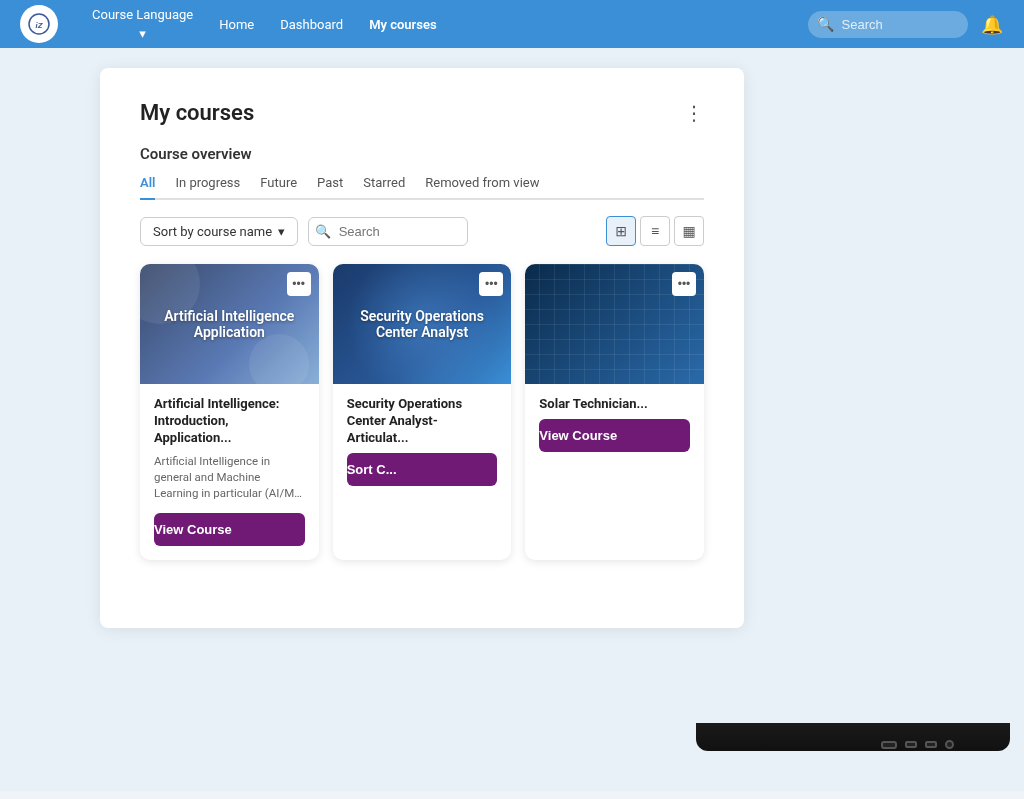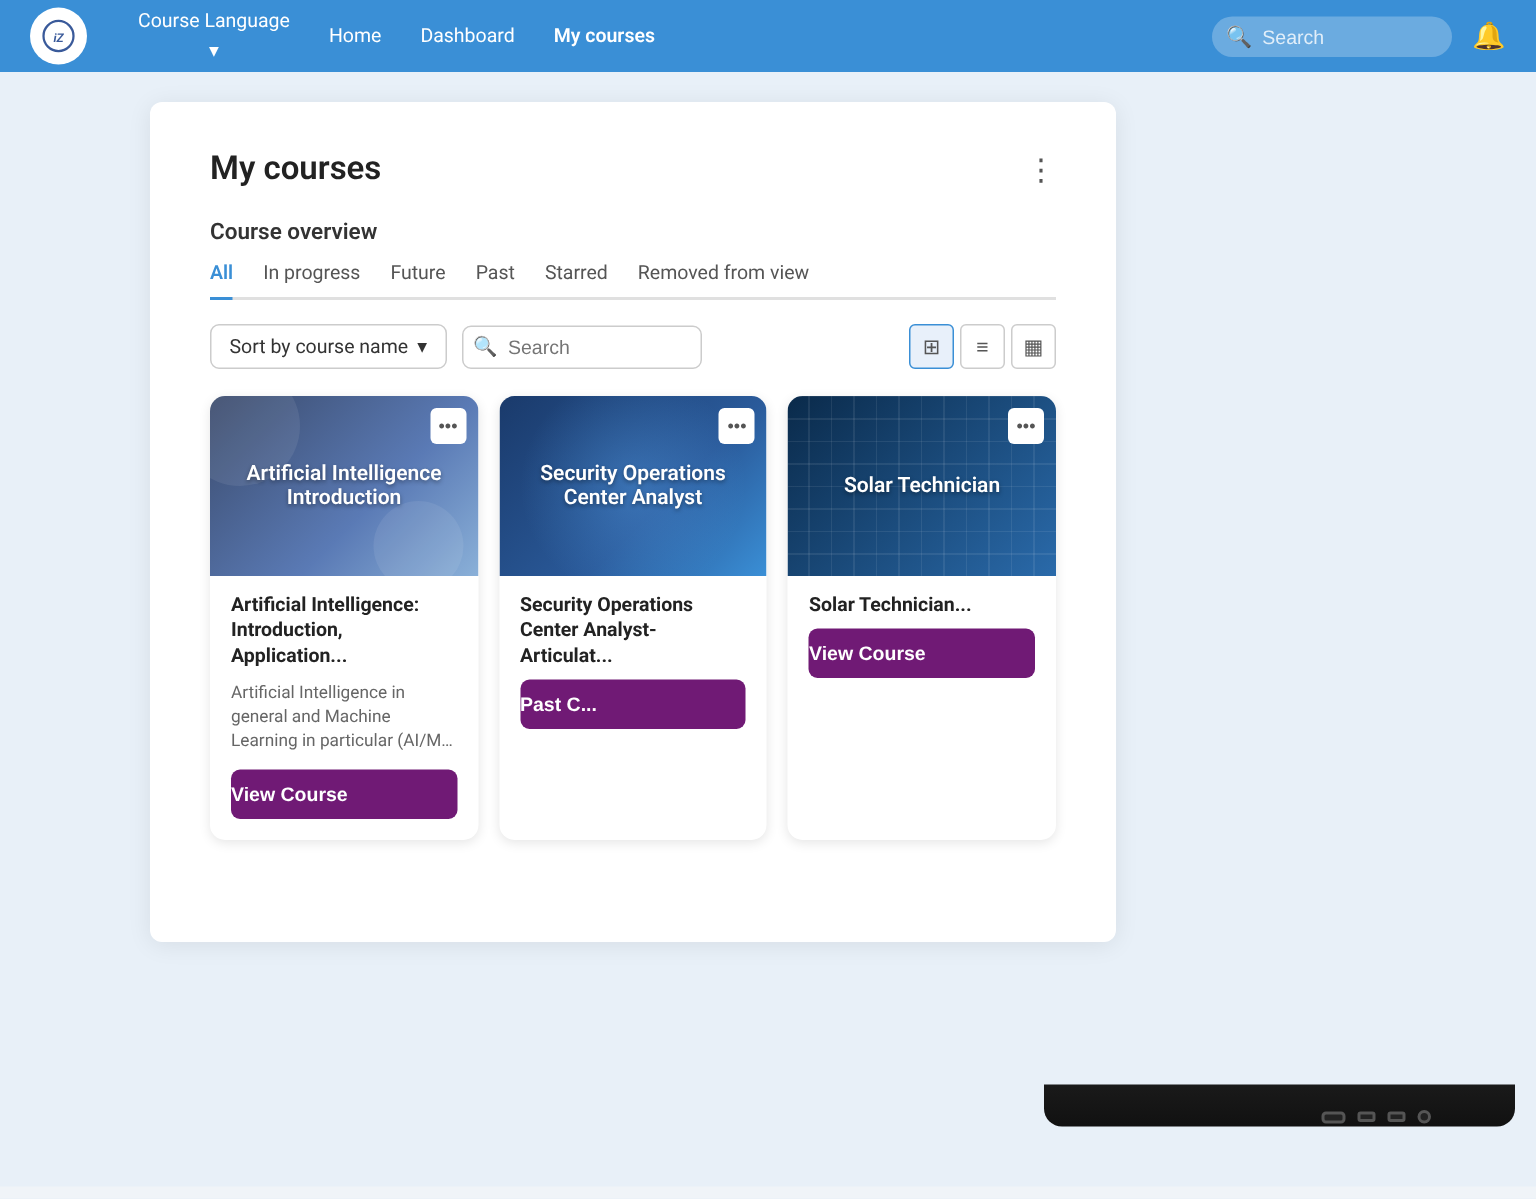--- a/index.html
+++ b/index.html
@@ -493,46 +493,45 @@
 
     <div class="courses-grid">
 
       <div class="course-card">
         <div class="card-image card-image-ai">
           <div class="ai-circles">
             <div class="ai-circle" style="width:80px;height:80px;top:-20px;left:-20px;"></div>
             <div class="ai-circle" style="width:60px;height:60px;bottom:-10px;right:10px;"></div>
           </div>
           <button class="card-menu-btn">•••</button>
-          <span class="card-title-overlay">Artificial Intelligence Introduction</span>
+          <span class="card-title-overlay">Artificial Intelligence Application</span>
         </div>
         <div class="card-body">
           <div class="card-course-title">Artificial Intelligence: Introduction, Application...</div>
           <div class="card-description">Artificial Intelligence in general and Machine Learning in particular (AI/ML) have ushere...</div>
           <button class="view-course-btn">View Course</button>
         </div>
       </div>
 
       <div class="course-card">
         <div class="card-image card-image-soc">
           <div class="soc-pattern"></div>
           <button class="card-menu-btn">•••</button>
           <span class="card-title-overlay">Security Operations Center Analyst</span>
         </div>
         <div class="card-body">
           <div class="card-course-title">Security Operations Center Analyst-Articulat...</div>
-          <button class="view-course-btn">Past C...</button>
+          <button class="view-course-btn">Sort C...</button>
         </div>
       </div>
 
       <div class="course-card">
         <div class="card-image card-image-solar">
           <div class="solar-grid"></div>
           <button class="card-menu-btn">•••</button>
-          <span class="card-title-overlay">Solar Technician</span>
         </div>
         <div class="card-body">
           <div class="card-course-title">Solar Technician...</div>
           <button class="view-course-btn">View Course</button>
         </div>
       </div>
 
     </div>
   </div>
 

